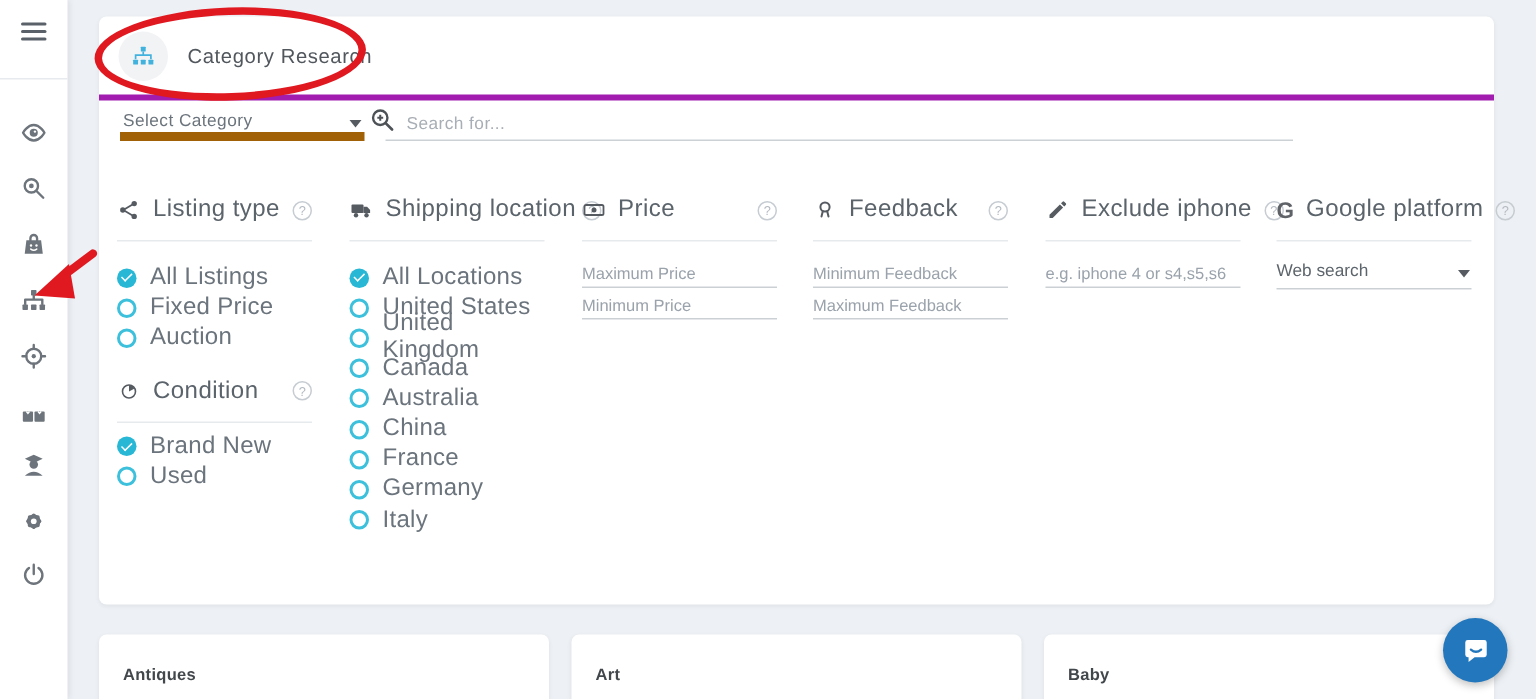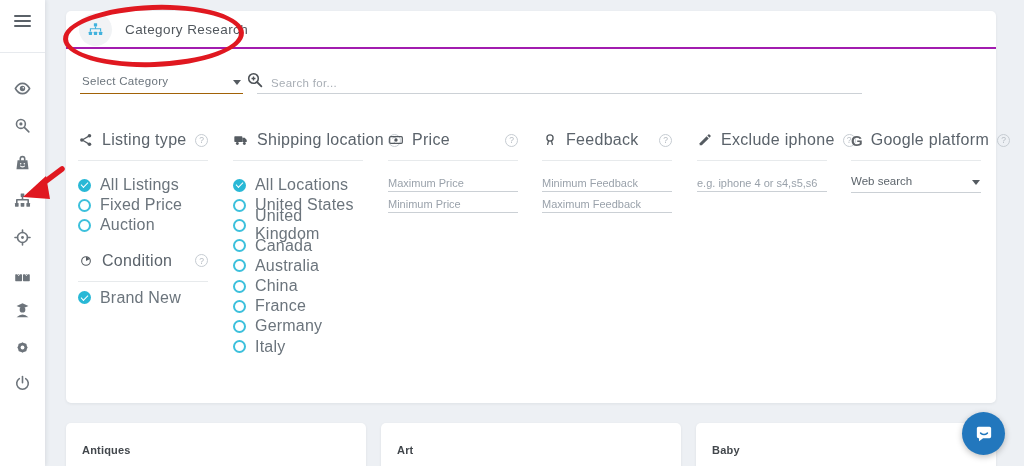--- a/index.html
+++ b/index.html
@@ -14,28 +14,28 @@
   .hamburger i { display:block; height:2.4px; background:#5a6168; margin-bottom:2.6px; border-radius:1px; }
   .sb-divider { position:absolute; left:0; top:52px; width:45px; height:1px; background:#e7eaee; }
   .sb-item { position:absolute; left:0; width:45px; height:26px; display:flex; align-items:center; justify-content:center; cursor:pointer; }
   .sb-item svg { width:19px; height:19px; }
   .ic { stroke:#6d747b; fill:none; stroke-width:2; stroke-linecap:round; stroke-linejoin:round; }
   .icf { fill:#6d747b; stroke:none; }
 
   
   .card { position:absolute; left:66px; top:11px; width:930px; height:392px; background:#fff;
           border-radius:5px; box-shadow:0 1px 3px rgba(50,60,70,.08); z-index:1; }
-  .card-head { position:absolute; left:0; top:0; width:100%; height:38px; border-bottom:2px solid #a21caf;
+  .card-head { position:absolute; left:0; top:0; width:100%; height:56px; border-bottom:4px solid #a21caf;
                display:flex; align-items:center; padding-left:13px; }
   .head-badge { width:33px; height:33px; border-radius:50%; background:#f1f3f5; display:flex; align-items:center; justify-content:center; }
   .head-badge svg { width:17px; height:17px; }
   .page-title { margin-left:13px; font-size:13.5px; color:#51575d; letter-spacing:.4px; }
 
   
-  .sel-cat { position:absolute; left:14px; top:61px; width:163px; height:22px; border-bottom:1px solid #a16207;
+  .sel-cat { position:absolute; left:14px; top:61px; width:163px; height:22px; border-bottom:6px solid #a16207;
              font-size:11.5px; color:#6b747c; letter-spacing:.3px; cursor:pointer; }
   .sel-cat .val { position:absolute; left:2px; top:3px; }
   .caret { position:absolute; width:0; height:0; border-left:4px solid transparent; border-right:4px solid transparent;
            border-top:5px solid #555b61; }
   .sel-cat .caret { right:2px; top:8px; }
   .zoom-ic { position:absolute; left:180px; top:60px; width:18px; height:18px; }
   .search-line { position:absolute; left:191px; top:61px; width:605px; height:22px; border-bottom:1px solid #ccd1d6; }
   .search-line input { position:absolute; left:14px; top:1px; width:580px; height:19px; border:0; outline:none;
                        background:transparent; font-size:11.5px; color:#6b747c; font-family:"Liberation Sans",sans-serif; letter-spacing:.3px; }
   .search-line input::placeholder { color:#a8aeb5; }
@@ -222,20 +222,24 @@
           <path d="M12 12 L12 5.8 A6.2 6.2 0 0 1 17.2 9.2 Z" fill="#555b61"></path>
         </svg>
         <span class="flabel">Condition</span>
         <span class="help">?</span>
       </div>
       <div class="fdivider" style="margin-bottom:6px"></div>
       <div class="opt">
         <span class="rad checked"></span>
         <span class="olabel">Brand New</span>
       </div>
+      <div class="opt">
+        <span class="rad"></span>
+        <span class="olabel">Used</span>
+      </div>
     </div>
 
     <div class="fcol" style="left:167px">
       <div class="fhead">
         <svg viewBox="0 0 24 24">
           <rect x="2" y="6.5" width="12" height="8.5" rx="1" fill="#555b61"></rect>
           <path d="M14 8.8 h3.6 l3 3.2 V15 h-6.6 Z" fill="#555b61"></path>
           <circle cx="6.5" cy="17.3" r="2.2" fill="#555b61"></circle>
           <circle cx="17" cy="17.3" r="2.2" fill="#555b61"></circle>
         </svg>

